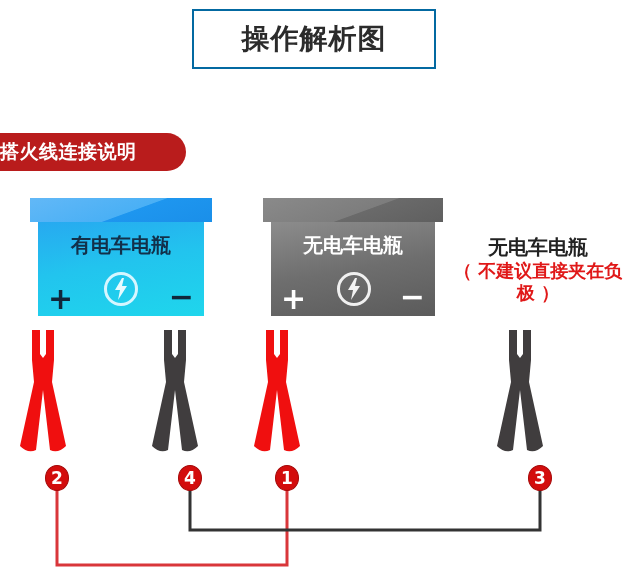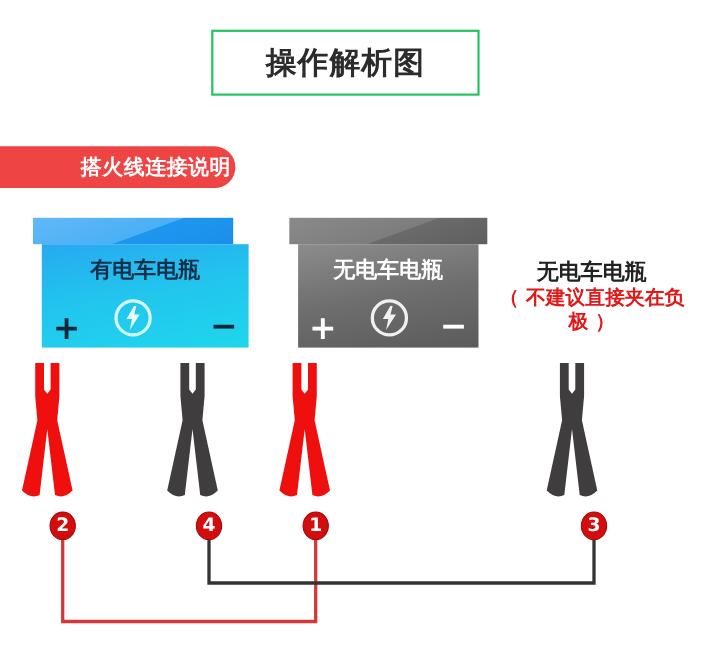--- a/index.html
+++ b/index.html
@@ -1,31 +1,31 @@
 <!DOCTYPE html>
 <html><head>
 <meta charset="utf-8">
 <style>
   html, body { margin:0; padding:0; background:#ffffff; }
   body { width:640px; height:587px; position:relative; overflow:hidden; font-family:"DejaVu Sans", sans-serif; }
-  .title-box { position:absolute; left:192px; top:27px; width:244px; height:60px; border:2px solid #22c55e; box-sizing:border-box; display:flex; align-items:center; justify-content:center; }
+  .title-box { position:absolute; left:192px; top:9px; width:244px; height:60px; border:2px solid #0369a1; box-sizing:border-box; display:flex; align-items:center; justify-content:center; }
   .title-text { font-size:28px; font-weight:bold; color:#2b2b2b; letter-spacing:1px; }
-  .banner { position:absolute; left:0; top:133px; width:186px; height:38px; background:#ef4444; border-radius:0 19px 19px 0; display:flex; align-items:center; justify-content:flex-end;padding-left:28px; }
+  .banner { position:absolute; left:0; top:133px; width:186px; height:38px; background:#b91c1c; border-radius:0 19px 19px 0; display:flex; align-items:center; justify-content:flex-start; }
   .banner-text { color:#fff; font-size:19px; font-weight:bold; letter-spacing:0.5px; padding-right:4px; }
 
   .battery { position:absolute; }
   .bat-lid { position:absolute; height:24px; }
   .bat-body { position:absolute; }
   .bat-label { position:absolute; left:0; right:0; text-align:center; font-size:20px; font-weight:bold; }
   .bat-icon { position:absolute; width:34px; height:34px; border-radius:50%; box-sizing:border-box; display:flex; align-items:center; justify-content:center; }
   .bat-plus, .bat-minus { position:absolute; font-weight:bold; font-size:30px; line-height:30px; }
 
   .b1 { left:30px; top:198px; width:182px; height:118px; }
   .b1 .bat-lid { left:0; top:0; width:182px; background:linear-gradient(160deg,#62b8f7 0%,#4ab0f5 55%,#1e96ef 56%,#1a8fe9 100%); }
-  .b1 .bat-body { left:8px; top:24px; width:188px; height:94px; background:linear-gradient(170deg,#27a9f0 0%,#22c4ee 45%,#1fd6ec 100%); }
+  .b1 .bat-body { left:8px; top:24px; width:166px; height:94px; background:linear-gradient(170deg,#27a9f0 0%,#22c4ee 45%,#1fd6ec 100%); }
   .b1 .bat-label { top:10px; color:#12304a; }
   .b1 .bat-icon { left:66px; top:50px; border:3px solid #d6f6ff; }
   .b1 .bat-plus { left:10px; top:62px; color:#10263a; }
   .b1 .bat-minus { right:10px; top:60px; color:#10263a; }
 
   .b2 { left:263px; top:198px; width:180px; height:118px; }
   .b2 .bat-lid { left:0; top:0; width:180px; background:linear-gradient(160deg,#8a8a8a 0%,#7d7d7d 55%,#6a6a6a 56%,#5f5f5f 100%); }
   .b2 .bat-body { left:8px; top:24px; width:164px; height:94px; background:linear-gradient(170deg,#8c8c8c 0%,#6e6e6e 50%,#5b5b5b 100%); }
   .b2 .bat-label { top:10px; color:#ffffff; }
   .b2 .bat-icon { left:66px; top:50px; border:3px solid #f0f0f0; }

